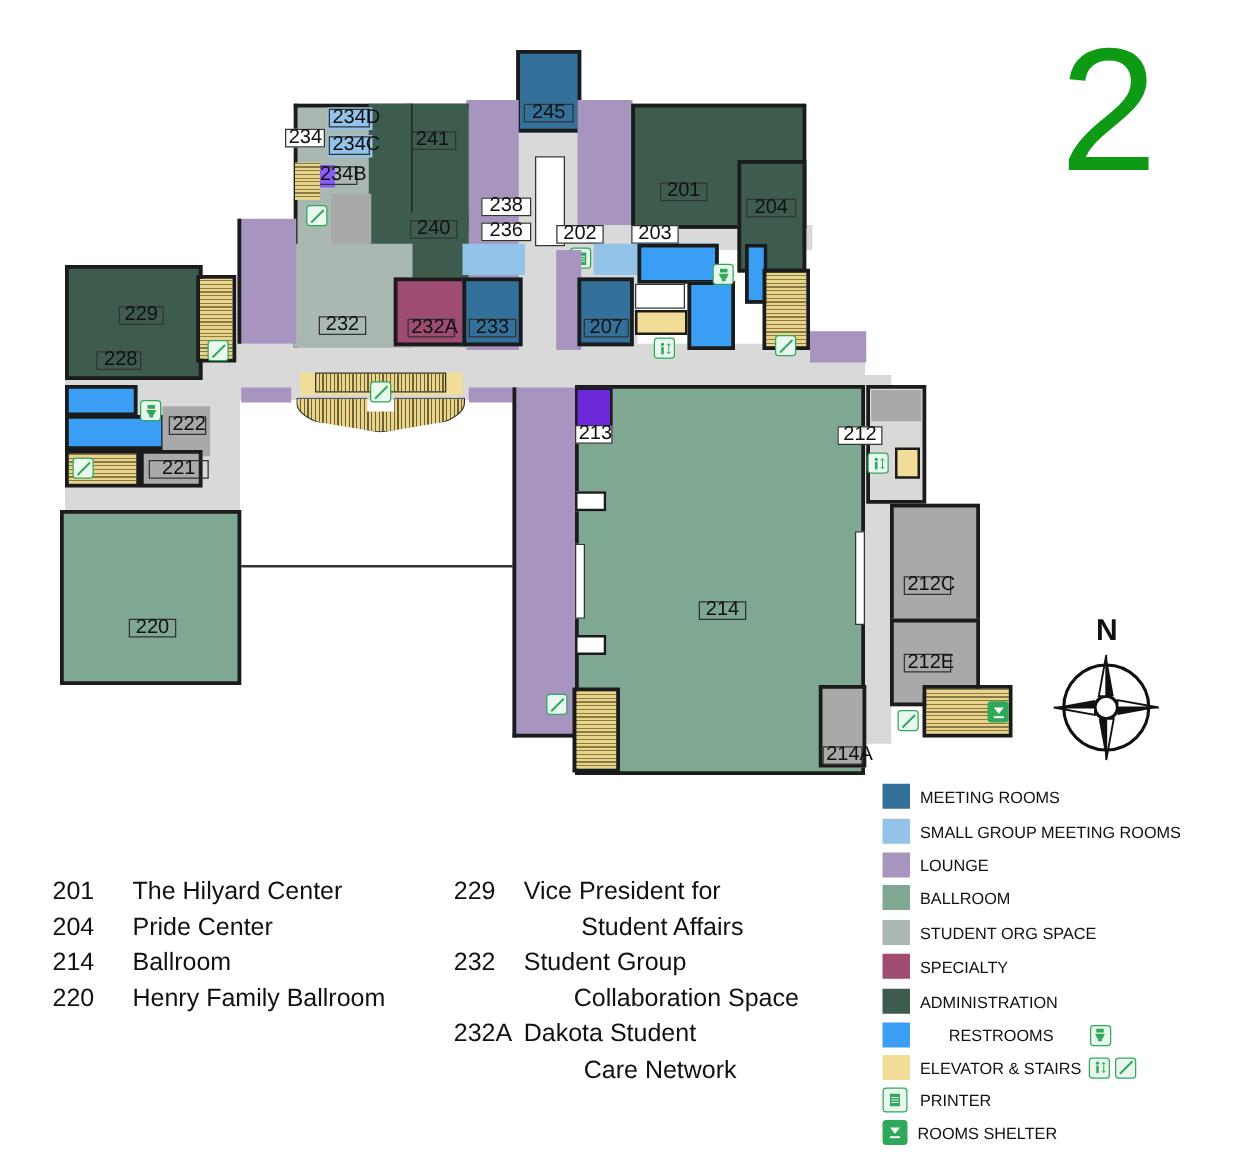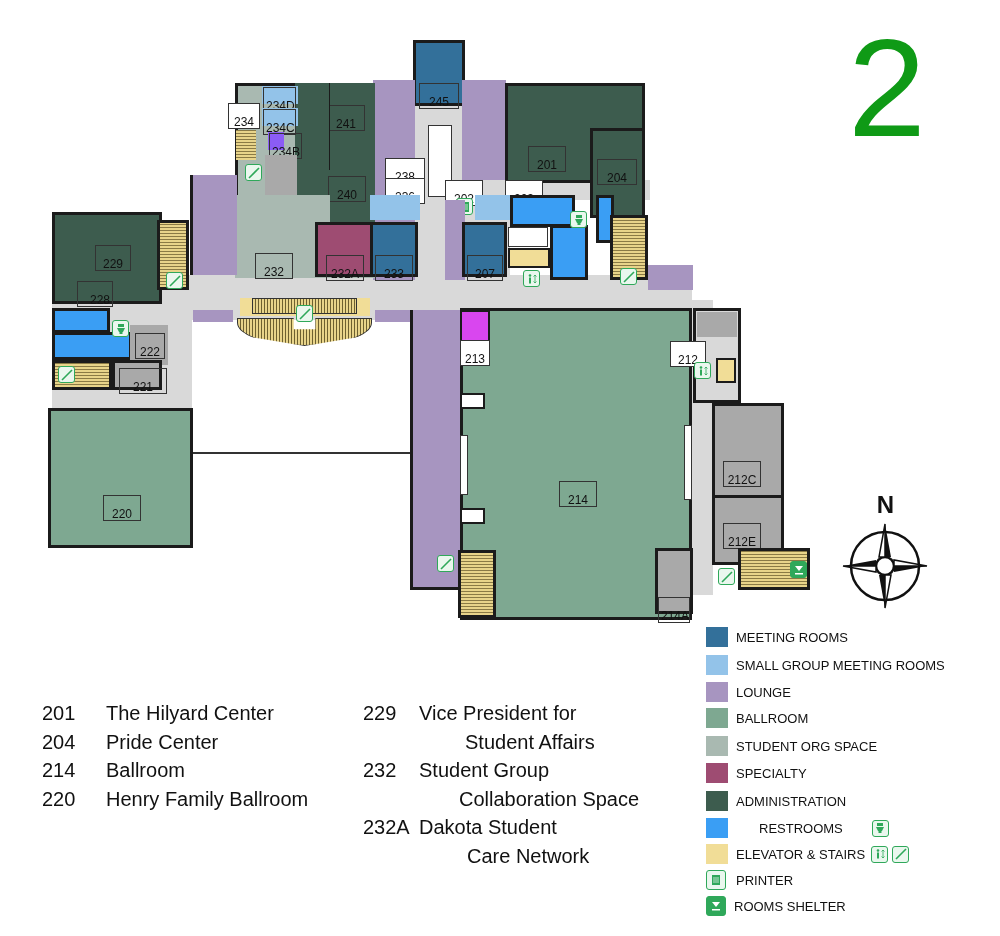--- a/index.html
+++ b/index.html
@@ -1,20 +1,20 @@
 <!DOCTYPE html>
 <html><head>
 <meta charset="utf-8">
 <style>
   html, body { margin:0; padding:0; background:#ffffff; }
   body { width:1000px; height:936px; position:relative; overflow:hidden; font-family:"Liberation Sans", sans-serif; }
   .abs { position:absolute; box-sizing:border-box; }
   .room { position:absolute; box-sizing:border-box; }
   .wall { border:3px solid #1b1b1b; }
-  .lbl { position:absolute; box-sizing:border-box; border:1.5px solid #333; font-size:12px; line-height:12px; height:15px; text-align:center; color:#111; font-family:"Liberation Sans Narrow","Liberation Sans",sans-serif; white-space:nowrap; padding:12px 2px; }
+  .lbl { position:absolute; box-sizing:border-box; border:1.5px solid #333; font-size:16px; line-height:12px; height:15px; text-align:center; color:#111; font-family:"Liberation Sans Narrow","Liberation Sans",sans-serif; white-space:nowrap; padding:0 2px; }
   .lbl.w { background:#ffffff; }
   .ico { position:absolute; width:17px; height:17px; border:1.5px solid #2fa85a; border-radius:3px; background:#eaf7ee; box-sizing:border-box; display:flex; align-items:center; justify-content:center; }
   .ico svg { width:12px; height:12px; }
   .floor-num { position:absolute; left:848px; top:18px; font-size:140px; line-height:140px; color:#0f9a16; font-family:"Liberation Sans", sans-serif; }
   .legend-row { position:absolute; left:706px; height:22px; display:flex; align-items:center; font-size:13px; color:#111; }
   .swatch { width:22px; height:20px; margin-right:8px; }
   .key { position:absolute; font-size:20px; line-height:28.5px; color:#111; }
   .key .num { display:inline-block; width:64px; }
   .stairs { background:repeating-linear-gradient(0deg,#e8d48a 0 2px,#8a7a45 2px 3px); }
 </style>
@@ -46,21 +46,21 @@
   <div class="room" style="left:295px;top:83px;width:35px;height:140px;background:#3d5c4e;border-right:1.5px solid #1b1b1b;"></div>
   <div class="room" style="left:325px;top:170px;width:50px;height:55px;background:#3d5c4e;">
     <div class="lbl" style="left:3px;top:6px;width:38px;">240</div>
   </div>
   <div class="room" style="left:262px;top:86px;width:36px;height:18px;background:#93c3e9;">
     <div class="lbl" style="left:1px;top:1px;width:33px;background:transparent;">234D</div>
   </div>
   <div class="room" style="left:262px;top:108px;width:36px;height:18px;background:#93c3e9;">
     <div class="lbl" style="left:1px;top:1px;width:33px;background:transparent;">234C</div>
   </div>
-  <div class="room" style="left:268px;top:132px;width:16px;height:18px;background:#8b5cf6;">
+  <div class="room" style="left:252px;top:132px;width:16px;height:18px;background:#8b5cf6;">
     <div class="lbl" style="left:1px;top:1px;width:33px;background:transparent;">234B</div>
   </div>
   <div class="room" style="left:265px;top:155px;width:32px;height:40px;background:#a9a9a9;"></div>
   <div class="lbl w" style="left:228px;top:103px;width:32px;">234</div>
   <div class="room stairs" style="left:236px;top:130px;width:20px;height:30px;"></div>
   <div class="ico" style="left:245px;top:164px;">
       <svg viewBox="0 0 12 12">
         <path d="M1 11 L11 1" stroke="#2fa85a" stroke-width="1.6"></path>
       </svg>
     </div>
@@ -182,21 +182,21 @@
   <div class="room" style="left:410px;top:310px;width:55px;height:280px;background:#a795c0;border-left:3px solid #1b1b1b;border-bottom:3px solid #1b1b1b;"></div>
   <div class="ico" style="left:437px;top:555px;">
       <svg viewBox="0 0 12 12">
         <path d="M1 11 L11 1" stroke="#2fa85a" stroke-width="1.6"></path>
       </svg>
     </div>
 
   <div class="room wall" style="left:460px;top:308px;width:232px;height:312px;background:#7ea891;">
     <div class="lbl" style="left:96px;top:170px;width:38px;">214</div>
   </div>
-  <div class="room" style="left:460px;top:310px;width:30px;height:45px;background:#d946ef;border:2px solid #1b1b1b;">
+  <div class="room" style="left:460px;top:310px;width:30px;height:45px;background:#6d28d9;border:2px solid #1b1b1b;">
     <div class="lbl w" style="left:-2px;top:28px;width:30px;">213</div>
   </div>
   <div class="room" style="left:460px;top:393px;width:25px;height:16px;background:#fff;border:2px solid #1b1b1b;"></div>
   <div class="room" style="left:460px;top:508px;width:25px;height:16px;background:#fff;border:2px solid #1b1b1b;"></div>
   <div class="room" style="left:460px;top:435px;width:8px;height:60px;background:#fff;border:1.5px solid #333;"></div>
   <div class="room stairs wall" style="left:458px;top:550px;width:38px;height:68px;"></div>
   <div class="room wall" style="left:655px;top:548px;width:38px;height:66px;background:#a9a9a9;">
     <div class="lbl" style="left:0;top:46px;width:32px;">214A</div>
   </div>
   <div class="room" style="left:684px;top:425px;width:8px;height:75px;background:#fff;border:1.5px solid #333;"></div>

